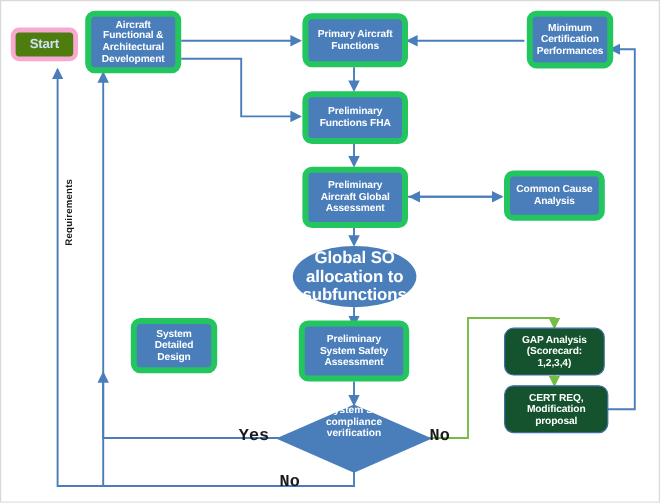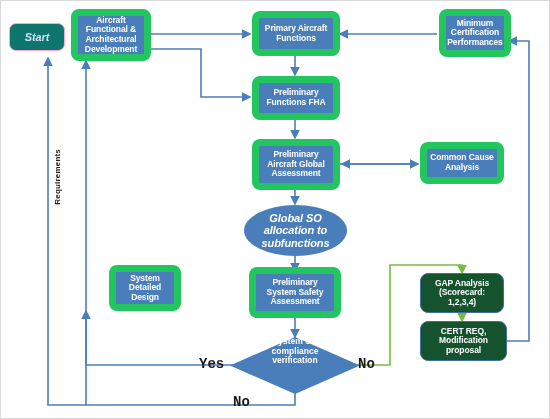--- a/index.html
+++ b/index.html
@@ -33,29 +33,28 @@
     justify-content: center;
     text-align: center;
     color: #ffffff;
     font-weight: bold;
     line-height: 1.12;
     letter-spacing: -0.1px;
     z-index: 2;
   }
   .rounded {
     border-radius: 8px;
-    border: 7px solid #22c55e;
+    border: 5px solid #22c55e;
     background: #4a7ebb;
   }
   .start-node {
-    background: #0f766e;
-    border: 1px solid #f9a8d4;
+    background: #4d7c0f;
+    border: 4px solid #f9a8d4;
     border-radius: 7px;
     color: #cfe0f2;
-    font-style: italic;
   }
   .green {
     background: #14532d;
     border: 1px solid #3f6fa8;
     border-radius: 8px;
   }
   .ellipse {
     background: #4a7ebb;
     border: none;
     border-radius: 50%;
@@ -201,21 +200,21 @@
     </div>
   </div>
 
   <div class="node rounded" style="left:419px; top:141px; width:84px; height:42px; font-size:8.5px; padding:2px;">
     <div>
       <span>Common Cause</span>
       <span>Analysis</span>
     </div>
   </div>
 
-  <div class="node ellipse" style="left:243px; top:204px; width:103px; height:51px; font-size:11px; padding:2px;font-style:italic;">
+  <div class="node ellipse" style="left:243px; top:204px; width:103px; height:51px; font-size:14px; padding:2px;">
     <div>
       <span>Global SO</span>
       <span>allocation to</span>
       <span>subfunctions</span>
     </div>
   </div>
 
   <div class="node rounded" style="left:108px; top:264px; width:72px; height:46px; font-size:8.5px; padding:4px;">
     <div>
       <span>System</span>

